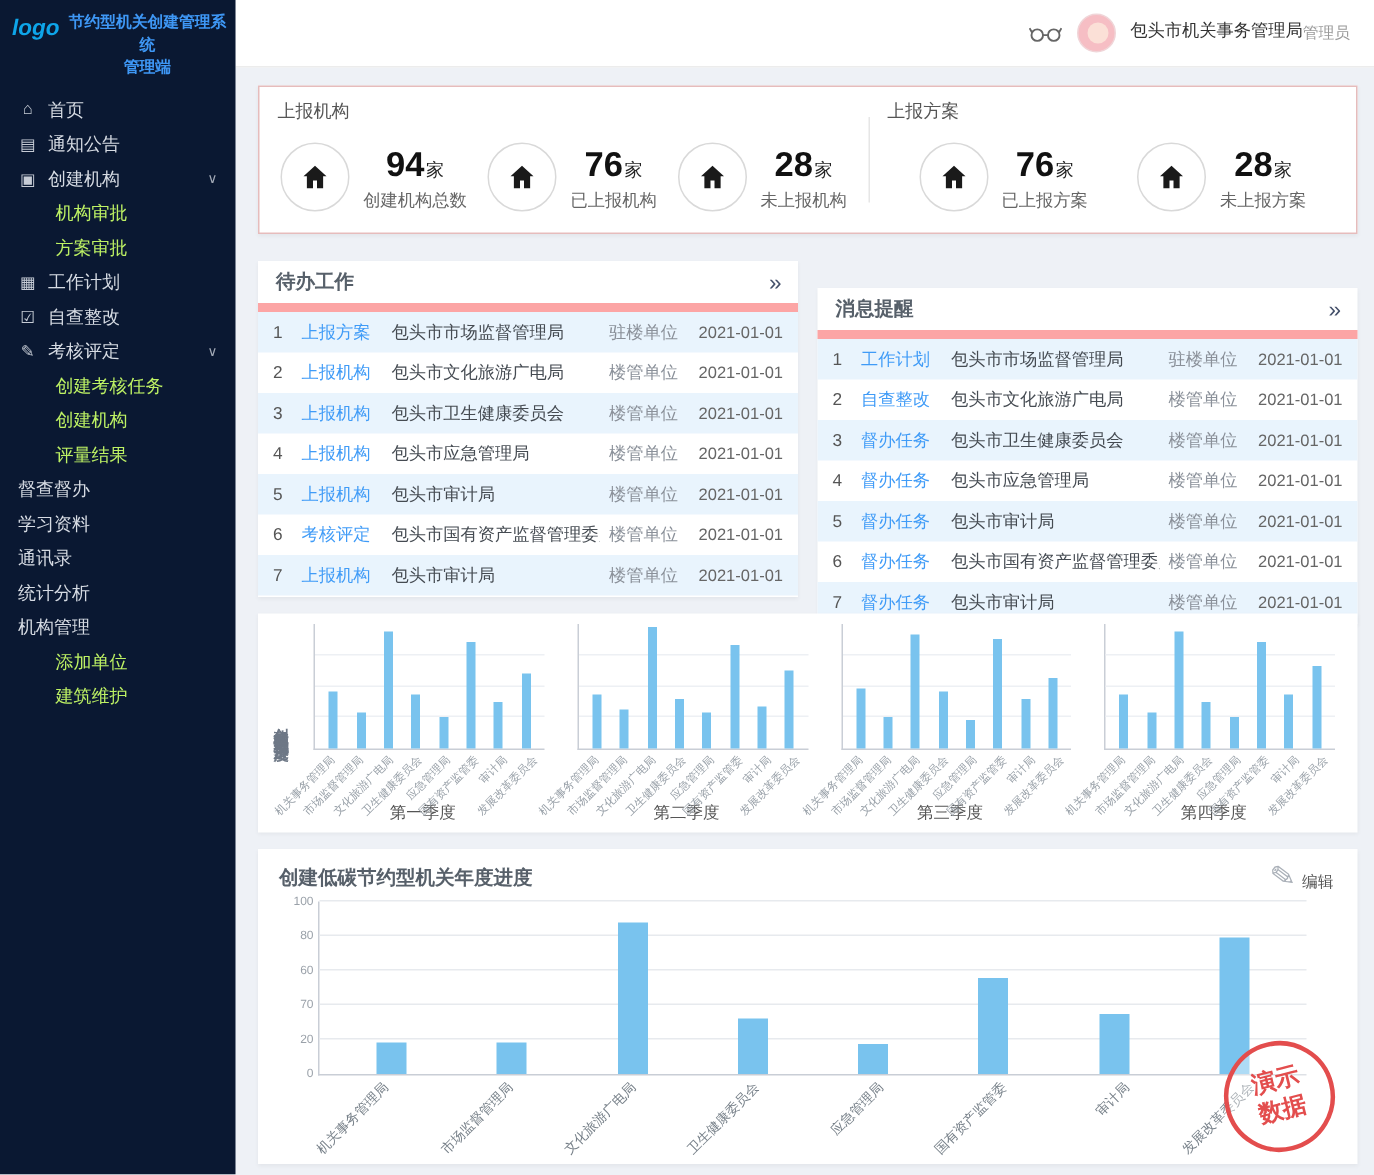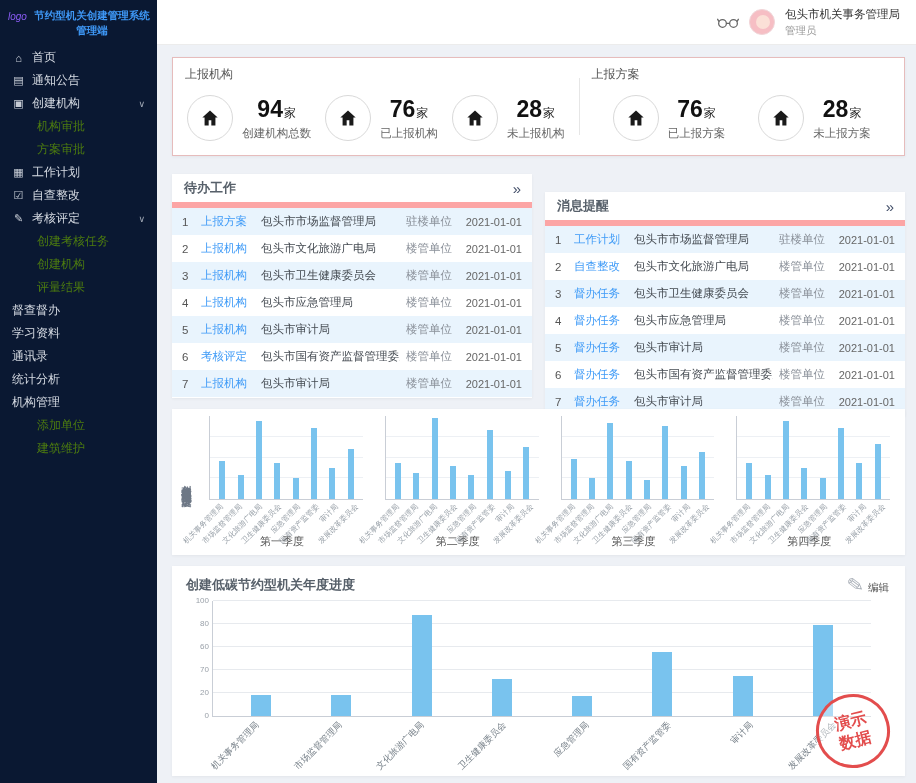--- a/index.html
+++ b/index.html
@@ -2,34 +2,34 @@
 <html><head>
 <meta charset="utf-8">
 <style>
   *{margin:0;padding:0;box-sizing:border-box}
   html,body{width:916px;height:783px}
   body{font-family:"Liberation Sans","DejaVu Sans",sans-serif;background:#eef1f6;position:relative;overflow:hidden}
 
   
   .sidebar{position:absolute;left:0;top:0;width:157px;height:783px;background:#0a1832;z-index:5}
   .logo-row{display:flex;align-items:flex-start;gap:6px;padding:8px 6px 4px 8px}
-  .logo-text{color:#8b5cf6;font-weight:normal;font-style:italic;font-size:10px;line-height:1.1;padding-top:3px}
+  .logo-text{color:#0ea5e9;font-weight:bold;font-style:italic;font-size:15px;line-height:1.1;padding-top:3px}
   .sys-title{color:#3e97f5;font-size:10.5px;font-weight:bold;text-align:center;line-height:1.45;flex:1}
   .menu{margin-top:4px}
   .menu-item{display:flex;align-items:center;gap:7px;height:23px;padding:0 12px;font-size:12px;color:#d6dbe3;cursor:pointer;white-space:nowrap}
-  .menu-item.sub{padding-left:37px;color:#4d7c0f}
+  .menu-item.sub{padding-left:37px;color:#bef264}
   .menu-item .mi-icon{width:13px;text-align:center;font-size:11px;opacity:.92}
   .menu-item .arrow{margin-left:auto;font-size:9px;opacity:.75}
 
   
   .header{position:absolute;left:157px;top:0;width:759px;height:45px;background:#fff;border-bottom:1px solid #ececec;display:flex;align-items:center;justify-content:flex-end;gap:10px;padding-right:16px}
   .glasses{display:inline-flex;align-items:center;cursor:pointer}
   .avatar{width:26px;height:26px;border-radius:50%;background:#f6bec4;border:1px solid #f0d5d8;cursor:pointer;position:relative;overflow:hidden}
   .avatar:after{content:"";position:absolute;left:6px;top:5px;width:14px;height:14px;border-radius:50%;background:#fbe0d7}
-  .user-block{display:flex;flex-direction:column;align-items:flex-start;line-height:1.35}
+  .user-block{display:flex;flex-direction:row;align-items:center;line-height:1.35}
   .user-org{font-size:11.5px;color:#333}
   .user-role{font-size:10.5px;color:#999}
 
   
   .stats-card{position:absolute;left:172px;top:57px;width:733px;height:99px;background:#fff;border:1px solid #e6bcbc;display:flex;padding:6px 0;box-shadow:0 1px 3px rgba(0,0,0,.05)}
   .stats-group{display:flex;flex-direction:column}
   .stats-group.g1{flex:1.25}
   .stats-group.g2{flex:1}
   .group-title{font-size:12px;color:#555;padding:2px 12px 4px}
   .stats-row{flex:1;display:flex;justify-content:space-evenly;align-items:center}

